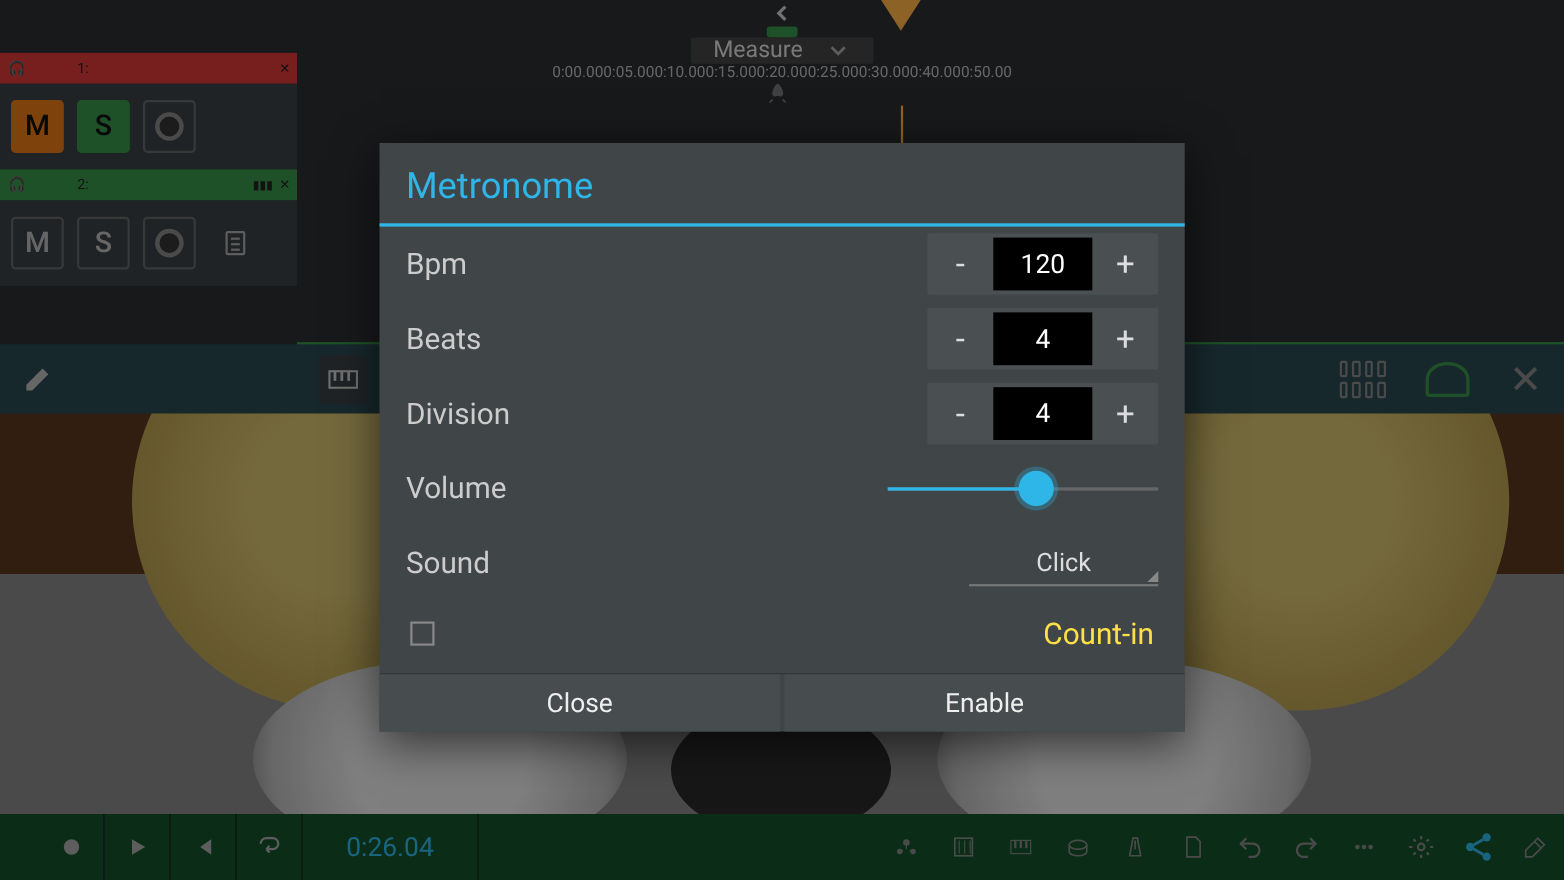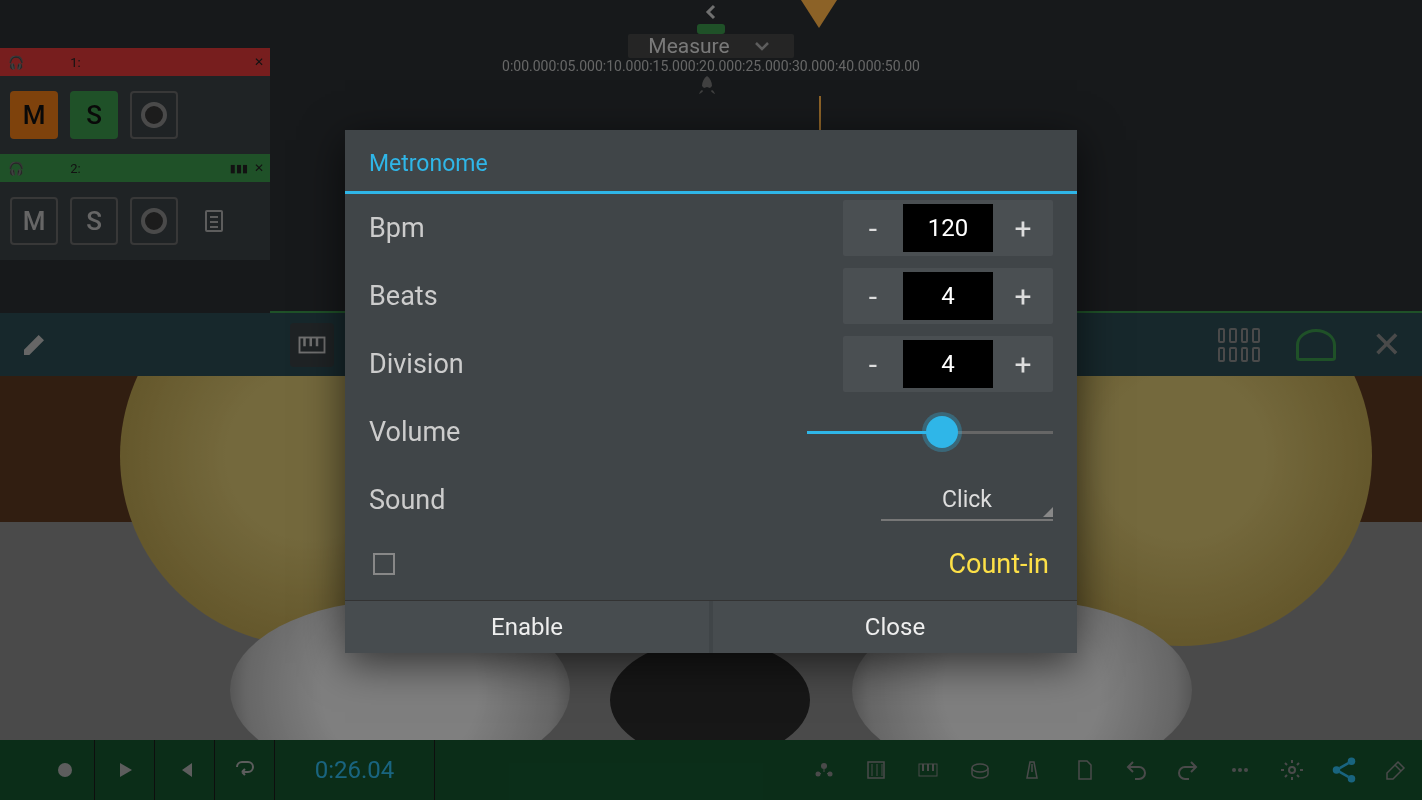--- a/index.html
+++ b/index.html
@@ -59,21 +59,21 @@
 .tbtn { width:60px; height:60px; display:flex; align-items:center; justify-content:center; border-right:1px solid #1a1a1a; }
 .tbtn svg,.tbtn .ico { color:#aaa; }
 .time-disp { width:160px; text-align:center; color:#2fb6e8; font-size:24px; font-weight:400; border-right:1px solid #1a1a1a; height:60px; display:flex; align-items:center; justify-content:center; }
 .transport .spacer { flex:1; }
 .tool-ico { width:52px; display:flex; align-items:center; justify-content:center; color:#888; }
 .share-ico { color:#2fb6e8; }
 
 
 .dim { position:absolute; inset:0; background:rgba(0,0,0,0.45); }
 .modal { position:absolute; left:345px; top:130px; width:732px; background:#404548; color:#ddd; box-shadow:0 10px 40px rgba(0,0,0,0.6); }
-.modal-title { color:#2fb6e8; font-size:23px; padding:20px 24px 14px; }
+.modal-title { color:#2fb6e8; font-size:33px; padding:20px 24px 14px; }
 .modal-hr { height:3px; background:#2fb6e8; }
 .modal-body { padding:0 24px; }
 .mrow { display:flex; align-items:center; justify-content:space-between; height:68px; }
 .mrow .lbl { font-size:27px; color:#ccc; }
 .stepper { display:flex; align-items:center; background:#4a4f52; border-radius:2px; }
 .step-btn { width:60px; height:56px; display:flex; align-items:center; justify-content:center; font-size:30px; color:#ddd; }
 .step-val { width:90px; height:48px; background:#000; display:flex; align-items:center; justify-content:center; font-size:24px; color:#fff; }
 .sound-sel { width:172px; text-align:center; font-size:23px; color:#ddd; border-bottom:2px solid #777; position:relative; padding:6px 0; }
 .sound-sel::after { content:''; position:absolute; right:0; bottom:2px; border-left:10px solid transparent; border-bottom:10px solid #888; }
 .vol-slider { width:246px; height:24px; position:relative; display:flex; align-items:center; }
@@ -353,16 +353,16 @@
     <div class="mrow">
       <div class="lbl">Sound</div>
       <div class="sound-sel">Click</div>
     </div>
     <div class="countin-row">
       <div class="cb"></div>
       <div class="countin-lbl">Count-in</div>
     </div>
   </div>
   <div class="modal-actions">
+    <button>Close</button>
     <button>Enable</button>
-    <button>Close</button>
   </div>
 </div>
 
 </body></html>

